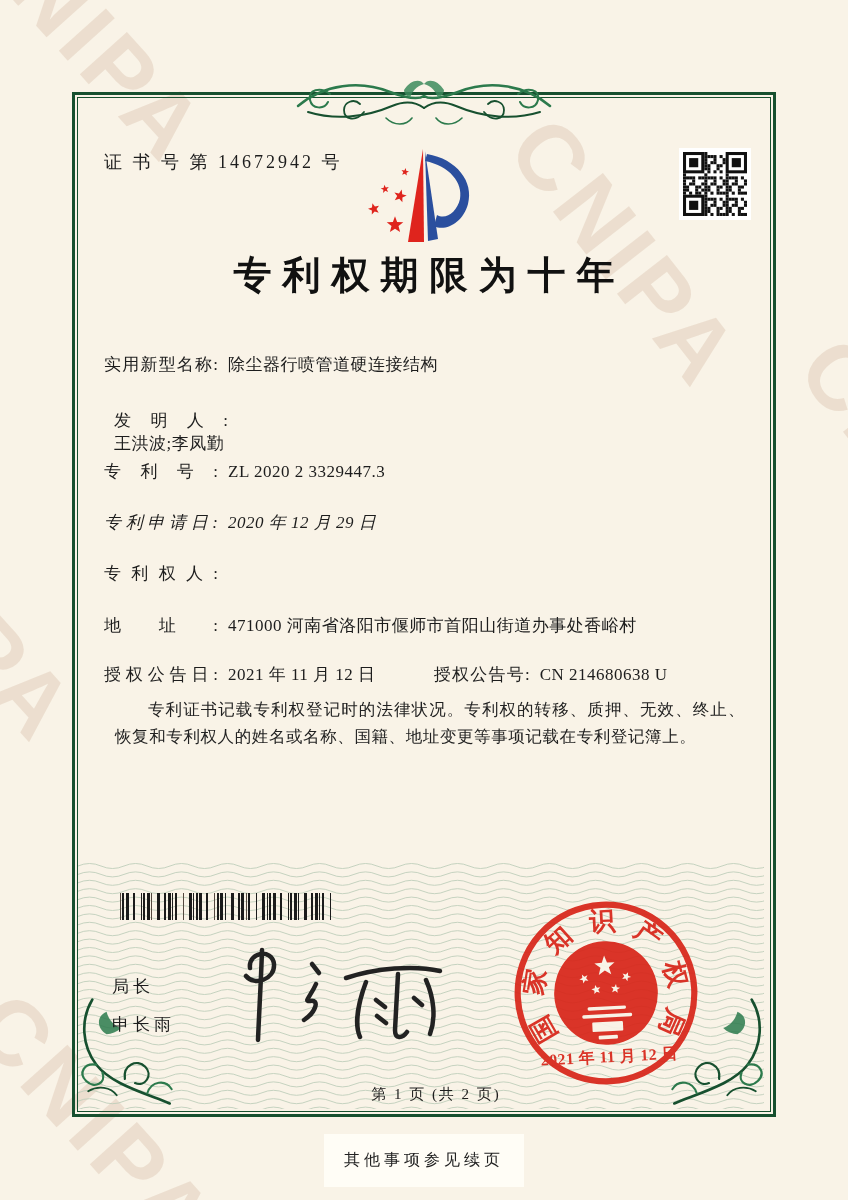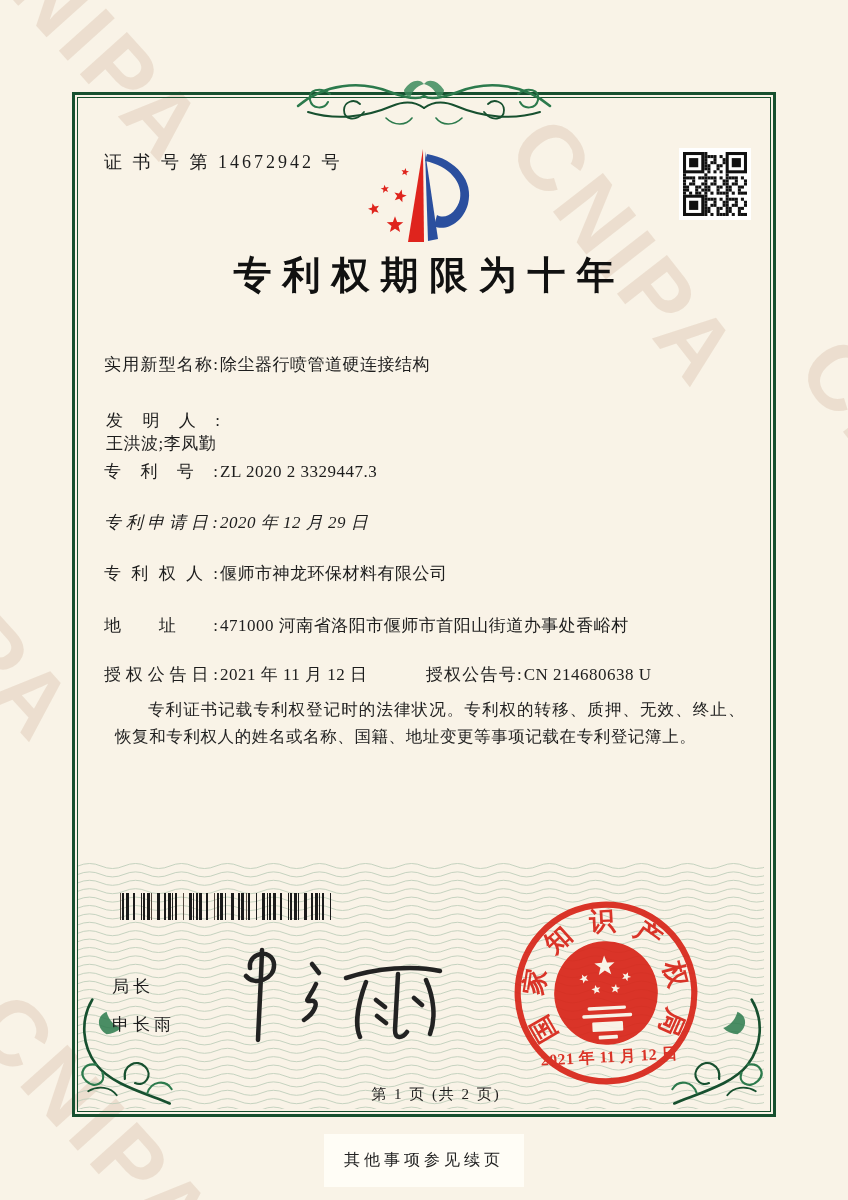--- a/index.html
+++ b/index.html
@@ -37,21 +37,21 @@
   .logo{ position:absolute; left:364px; top:144px; width:120px; height:112px; z-index:3; }
   .qr-box{ position:absolute; left:679px; top:148px; width:72px; height:72px; background:#fff; padding:0; z-index:3; }
   .qr-box svg{ display:block; margin:4px; }
   .doc-title{
     position:absolute; left:0; top:250px; width:100%; text-align:center; z-index:3;
     font-size:38px; font-weight:bold; letter-spacing:11px; text-indent:11px; color:#111;
   }
   .fields{ position:absolute; left:104px; top:0; width:660px; z-index:3; }
   .field-row{ position:absolute; display:flex; align-items:baseline; font-size:17px; white-space:nowrap; }
   .f-label{ display:inline-block; width:114px; flex:none; text-align:justify; text-align-last:justify; letter-spacing:0; }
-  .f-value{ margin-left:2px; letter-spacing:0.5px; }
+  .f-value{ margin-left:10px; letter-spacing:0.5px; }
   .f-label.second{ margin-left:58px; width:96px; }
   .paragraphs{
     position:absolute; left:115px; top:696px; width:630px; z-index:3;
   }
   .paragraphs p{
     margin:0; text-indent:2em; font-size:16.5px; line-height:27px;
     text-align:justify; letter-spacing:0.6px; color:#222;
   }
   .barcode{ position:absolute; left:120px; top:893px; z-index:3; }
   .sig-title{ position:absolute; left:112px; top:975px; z-index:3;
@@ -346,21 +346,20 @@
     <div class="field-row" style="top:460px;">
       <span class="f-label">专利号:</span>
       <span class="f-value">ZL 2020 2 3329447.3</span>
     </div>
     <div class="field-row" style="top:511px;font-style:italic;">
       <span class="f-label">专利申请日:</span>
       <span class="f-value">2020 年 12 月 29 日</span>
     </div>
     <div class="field-row" style="top:562px;">
       <span class="f-label">专利权人:</span>
-      <span class="f-value">偃师市神龙环保材料有限公司</span>
     </div>
     <div class="field-row" style="top:614px;">
       <span class="f-label">地址:</span>
       <span class="f-value">471000 河南省洛阳市偃师市首阳山街道办事处香峪村</span>
     </div>
     <div class="field-row" style="top:663px;">
       <span class="f-label">授权公告日:</span>
       <span class="f-value">2021 年 11 月 12 日</span>
       <span class="f-label second">授权公告号:</span>
       <span class="f-value">CN 214680638 U</span>

